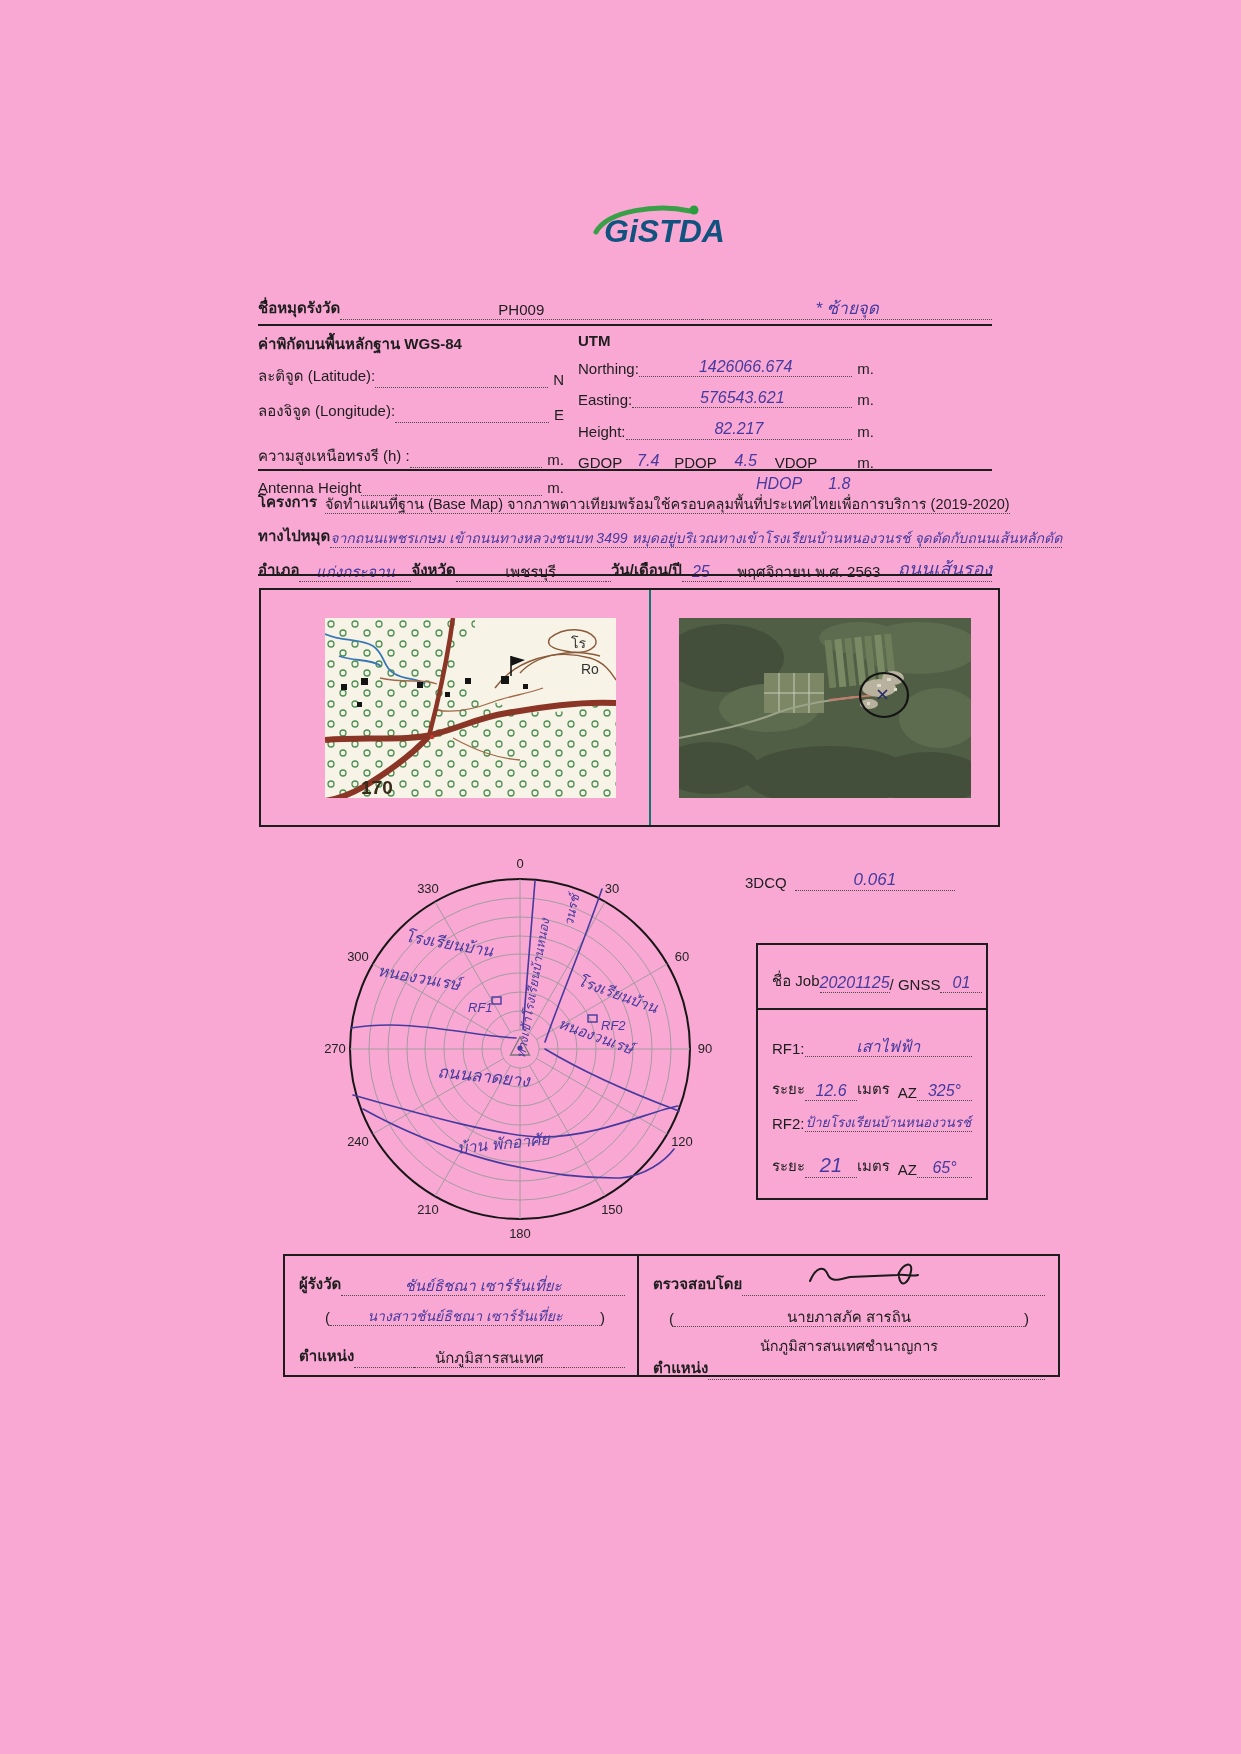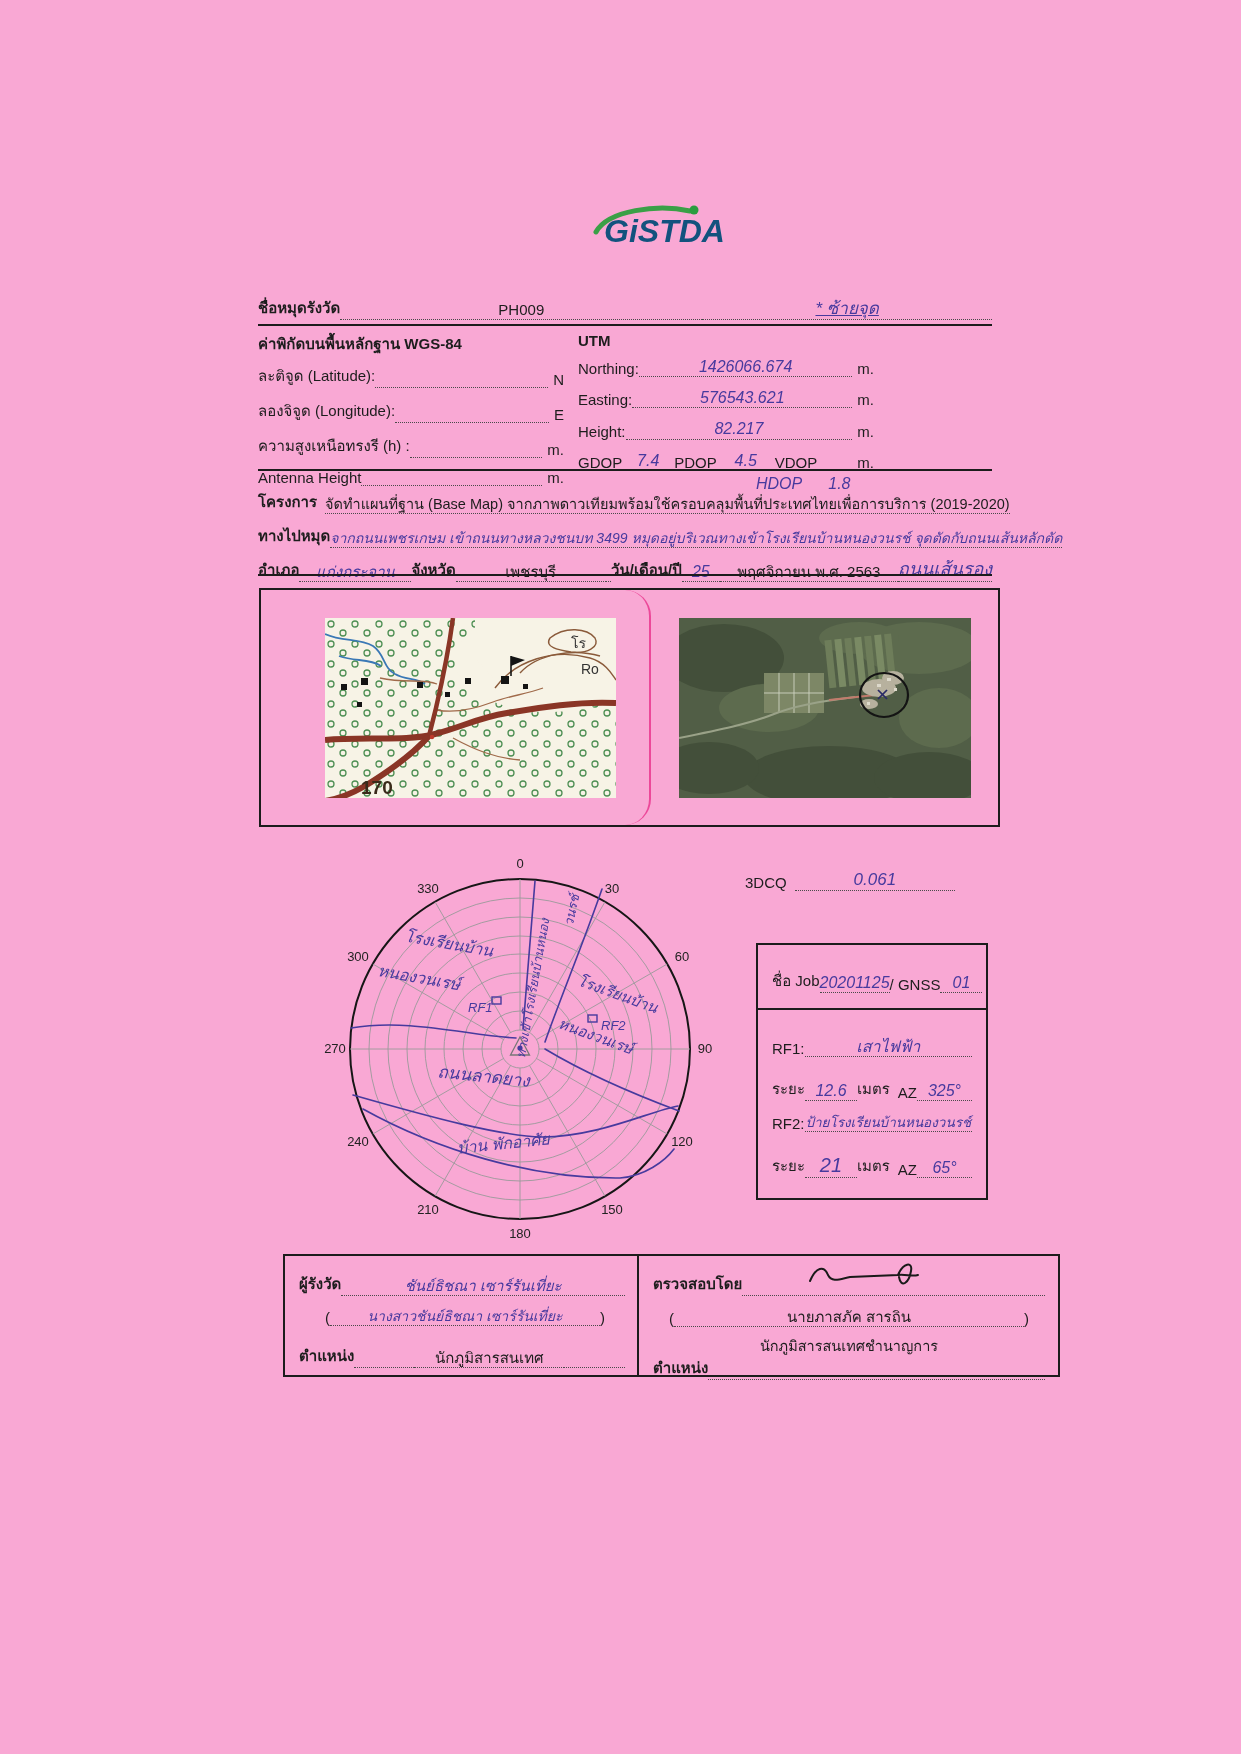--- a/index.html
+++ b/index.html
@@ -29,33 +29,33 @@
       <path d="M 18,34 C 30,12 80,6 112,13" fill="none" stroke="#3aa047" stroke-width="5" stroke-linecap="round"></path>
       <circle cx="116" cy="12" r="4.5" fill="#2a9d3f"></circle>
       <text x="26" y="44" font-size="32" font-weight="bold" font-style="italic" fill="#12527e">GiSTDA</text>
     </svg>
   </div>
 
 
   <div class="abs row" style="left:258px;top:296px;width:734px;">
     <span class="lbl">ชื่อหมุดรังวัด</span>
     <span class="fill" style="flex:1.25;">PH009</span>
-    <span class="fill hw" style="font-size:17px;text-decoration:underline;">* ซ้ายจุด</span>
+    <span class="fill hw" style="font-size:17px;">* ซ้ายจุด</span>
   </div>
 
   <div class="rule" style="left:258px;top:324px;width:734px;"></div>
 
   <div class="abs" style="left:258px;top:332px;width:306px;">
     <div class="lbl" style="margin-bottom:8px;">ค่าพิกัดบนพื้นหลักฐาน WGS-84</div>
     <div class="row" style="margin-bottom:11px;">
       <span class="plain">ละติจูด (Latitude):</span>
       <span class="fill"></span>
       <span class="unit">N</span>
     </div>
-    <div class="row" style="margin-bottom:11px;justify-content:space-between;">
+    <div class="row" style="margin-bottom:21px;justify-content:space-between;">
       <span class="plain">ลองจิจูด (Longitude):</span>
       <span class="fill"></span>
       <span class="unit">E</span>
     </div>
     <div class="row" style="margin-bottom:11px;">
       <span class="plain">ความสูงเหนือทรงรี (h) :</span>
       <span class="fill"></span>
       <span class="unit">m.</span>
     </div>
     <div class="row">
@@ -119,21 +119,21 @@
       <span class="lbl">วัน/เดือน/ปี</span>
       <span class="fw hw" style="width:38px;font-size:16px;">25</span>
       <span class="fw" style="width:178px;">พฤศจิกายน  พ.ศ. 2563</span>
       <span class="fill hw" style="font-size:18px;">ถนนเส้นรอง</span>
     </div>
   </div>
 
   <div class="rule" style="left:258px;top:574px;width:734px;"></div>
 
   <div class="box" style="left:259px;top:588px;width:741px;height:239px;display:flex;">
-    <div style="width:388px;border-right:2px solid #ec4899;position:relative;border-radius:26px;">
+    <div style="width:388px;border-right:2px solid #0f766e;position:relative;">
       <svg class="abs" style="left:64px;top:28px;" width="291" height="180" viewBox="0 0 291 180">
         <defs>
           <pattern id="orch" width="24" height="20" patternUnits="userSpaceOnUse">
             <circle cx="6" cy="6" r="3" fill="none" stroke="#4e8f54" stroke-width="1.3"></circle>
             <circle cx="18" cy="15" r="3" fill="none" stroke="#4e8f54" stroke-width="1.3"></circle>
           </pattern>
         </defs>
         <rect width="291" height="180" fill="#f7f3e6"></rect>
         <rect width="291" height="180" fill="url(#orch)"></rect>
         <ellipse cx="225" cy="42" rx="95" ry="52" fill="#f7f3e6"></ellipse>

